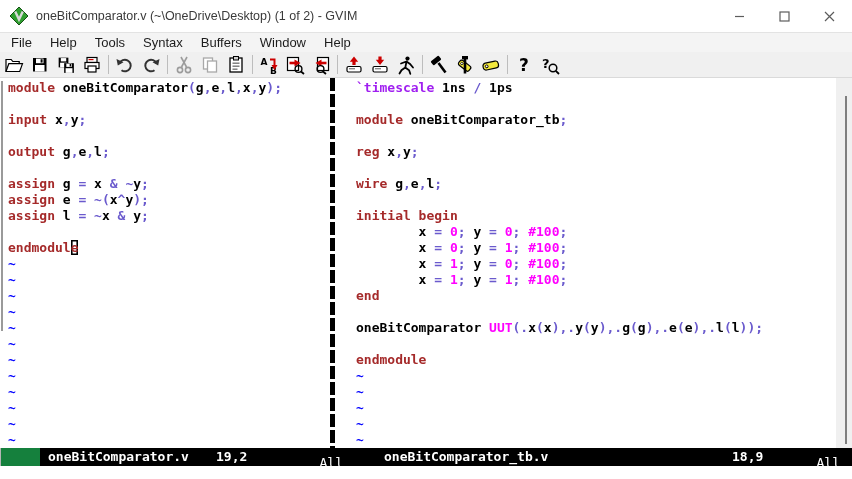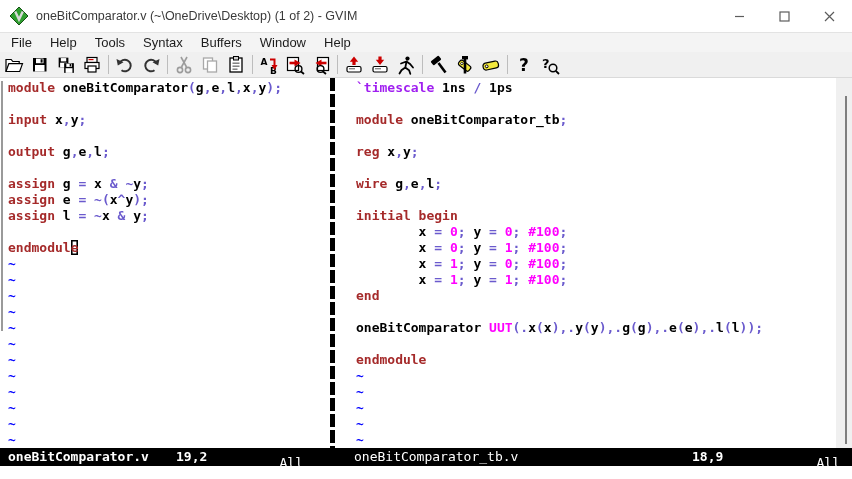--- a/index.html
+++ b/index.html
@@ -32,26 +32,26 @@
   .kw{color:#a52a2a;} .op{color:#6a5acd;} .num{color:#ff00ff;}
   .pre{color:#a020f0;} .id{color:#000;} .tilde{color:#0000ff;}
   .cursor{display:inline-block;box-shadow:inset 0 0 0 1.6px #000;height:15px;}
   .vsep{position:absolute;left:330px;top:0;bottom:0;width:5px;
         background:repeating-linear-gradient(180deg,#000 0 13px,#fff 13px 16px);}
   .lscroll{position:absolute;left:1px;top:3px;width:2px;height:250px;background:#9a9a9a;}
   .rscroll-track{position:absolute;right:0;top:0;bottom:0;width:16px;background:#f0f0f0;}
   .rscroll-thumb{position:absolute;right:5px;top:18px;bottom:4px;width:2px;background:#7f7f7f;}
   
   .statusbar{height:18px;background:#000;display:flex;color:#fff;
-             font-family:"DejaVu Sans Mono","Liberation Mono",monospace;font-size:13px;line-height:18px;}
+             font-family:"DejaVu Sans Mono","Liberation Mono",monospace;font-size:13px;line-height:18px;margin-left:40px;}
   .status-seg{position:relative;height:18px;overflow:hidden;}
   .status-left{width:338px;}
   .status-right{flex:1;}
   .st-file{position:absolute;left:8px;top:0;font-weight:bold;white-space:nowrap;}
-  .status-right .st-file{left:16px;font-weight:normal;}
+  .status-right .st-file{left:6px;font-weight:bold;}
   .st-pos{position:absolute;top:0;font-weight:bold;}
   .status-left .st-pos{left:176px;}
   .status-right .st-pos{left:354px;}
   .st-scroll{position:absolute;top:6px;font-weight:normal;}
   .status-left .st-scroll{right:35px;}
   .status-right .st-scroll{right:12px;}
   
   .cmdline{height:13px;background:#fff;}
 </style>
 </head>

